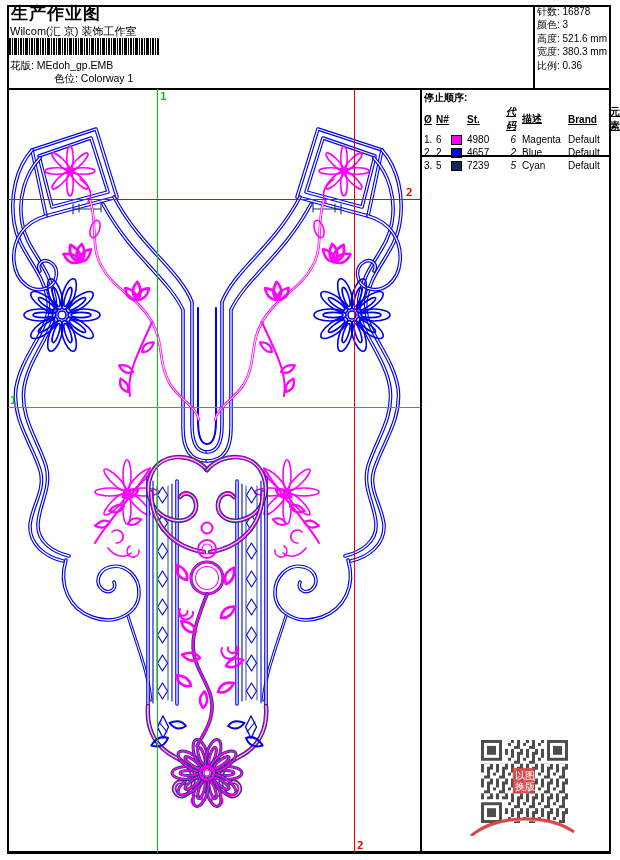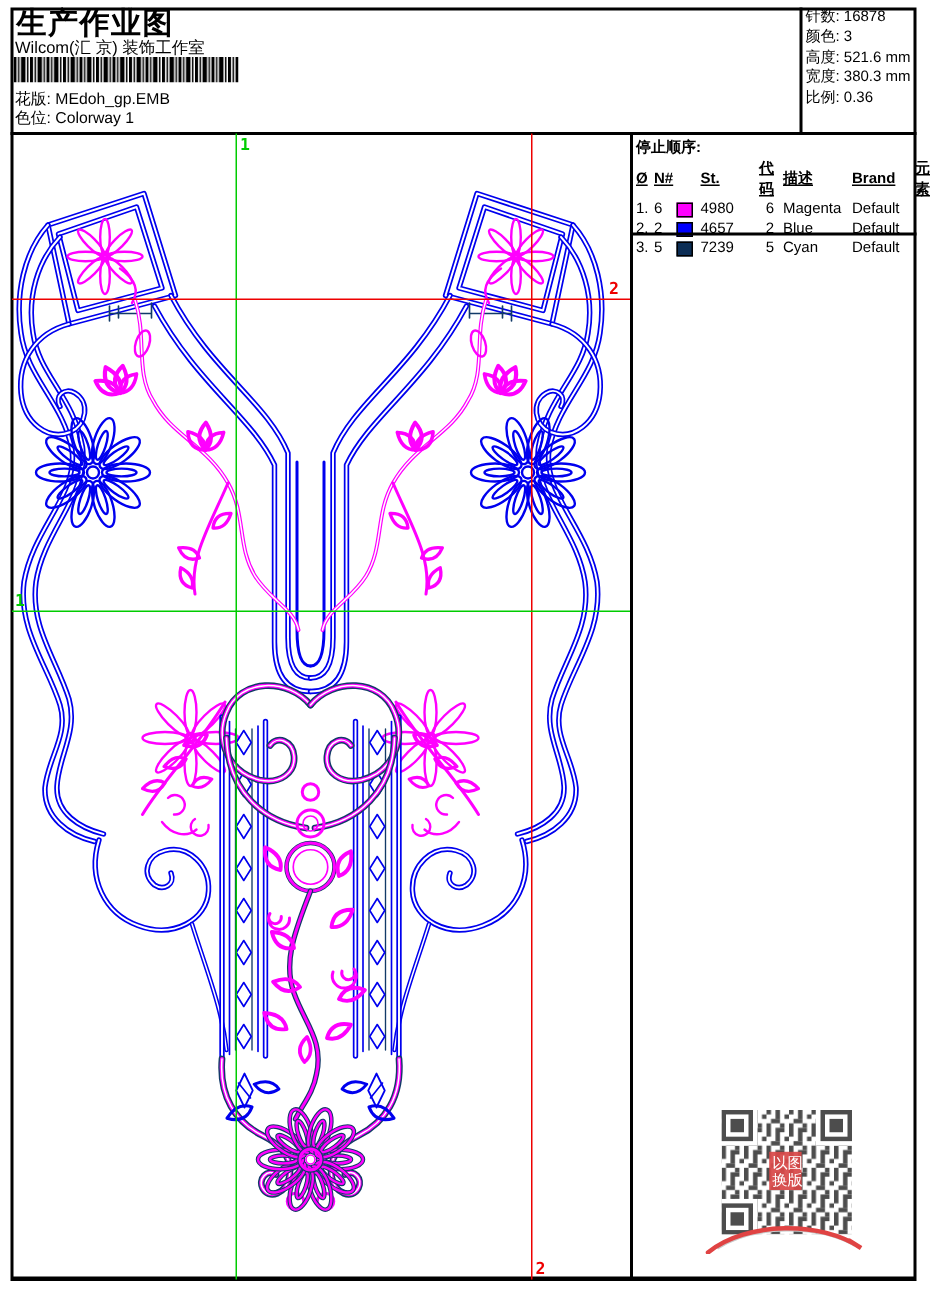--- a/index.html
+++ b/index.html
@@ -4,38 +4,38 @@
 <style>
   html,body{margin:0;padding:0;background:#fff;}
   .page{position:relative;width:620px;height:860px;background:#fff;overflow:hidden;
         font-family:"Liberation Sans","DejaVu Sans",sans-serif;color:#000;}
   .sheet{position:absolute;left:7px;top:5px;width:604px;height:849px;
          border:2px solid #000;border-bottom-width:3px;box-sizing:border-box;}
   .hline{position:absolute;background:#000;height:2px;}
   .vline{position:absolute;background:#000;width:2px;}
 
   
-  .title{position:absolute;left:11px;top:2px;font-size:20px;font-weight:bold;letter-spacing:1px;}
+  .title{position:absolute;left:11px;top:2px;font-size:17px;font-weight:bold;letter-spacing:1px;}
   .studio{position:absolute;left:10px;top:24px;font-size:11px;text-align:right;}
   .barcode{position:absolute;left:9px;top:38px;}
   .meta{position:absolute;left:10px;font-size:10.5px;}
 
   
   .stats{position:absolute;left:537px;top:5px;width:74px;font-size:10px;line-height:13.4px;}
   .stats .row{white-space:nowrap;}
 
   
   .seq{position:absolute;left:424px;top:91px;width:188px;font-size:10px;}
   .seq-title{font-weight:bold;margin-bottom:0;}
   .seq-grid{display:grid;grid-template-columns:12px 15px 16px 35px 20px 46px 42px 1fr;
             align-items:center;column-gap:0;}
   .seq-head span{font-weight:bold;text-decoration:underline;}
   .seq-row{height:13px;}
   .swatch{width:11px;height:10px;border:1px solid #000;box-sizing:border-box;}
-  .cell-code{text-align:right;padding-right:6px;}
+  .cell-code{text-align:right;padding-right:6px;font-style:italic;}
 
   
   .gv,.gh{position:absolute;z-index:6;}
   .gv{width:1px;top:89px;height:764px;}
   .gh{height:1px;left:8px;width:412px;}
   .glabel{position:absolute;z-index:7;font-size:11px;font-weight:bold;
           font-family:"DejaVu Sans Mono","Liberation Mono",monospace;}
 
   .design{position:absolute;left:7px;top:89px;z-index:2;}
   .o{fill:none;stroke-linecap:round;stroke-linejoin:round;}
@@ -68,21 +68,21 @@
         <rect x="9" y="0" width="1" height="17" fill="#000"></rect>
       </pattern>
     </defs>
     <rect x="0" y="0" width="150" height="17" fill="url(#bc)"></rect>
   </svg>
 
   <div class="meta" style="top:59px;">
     <span>花版:</span>
     <span>MEdoh_gp.EMB</span>
   </div>
-  <div class="meta" style="top:72px;">
+  <div class="meta" style="top:72px;padding-left:44px;">
     <span>色位:</span>
     <span>Colorway 1</span>
   </div>
 
   <div class="vline" style="left:533px;top:5px;height:84px;"></div>
   <div class="stats">
     <div class="row"><span>针数:</span> <span>16878</span></div>
     <div class="row"><span>颜色:</span> <span>3</span></div>
     <div class="row"><span>高度:</span> <span>521.6 mm</span></div>
     <div class="row"><span>宽度:</span> <span>380.3 mm</span></div>

